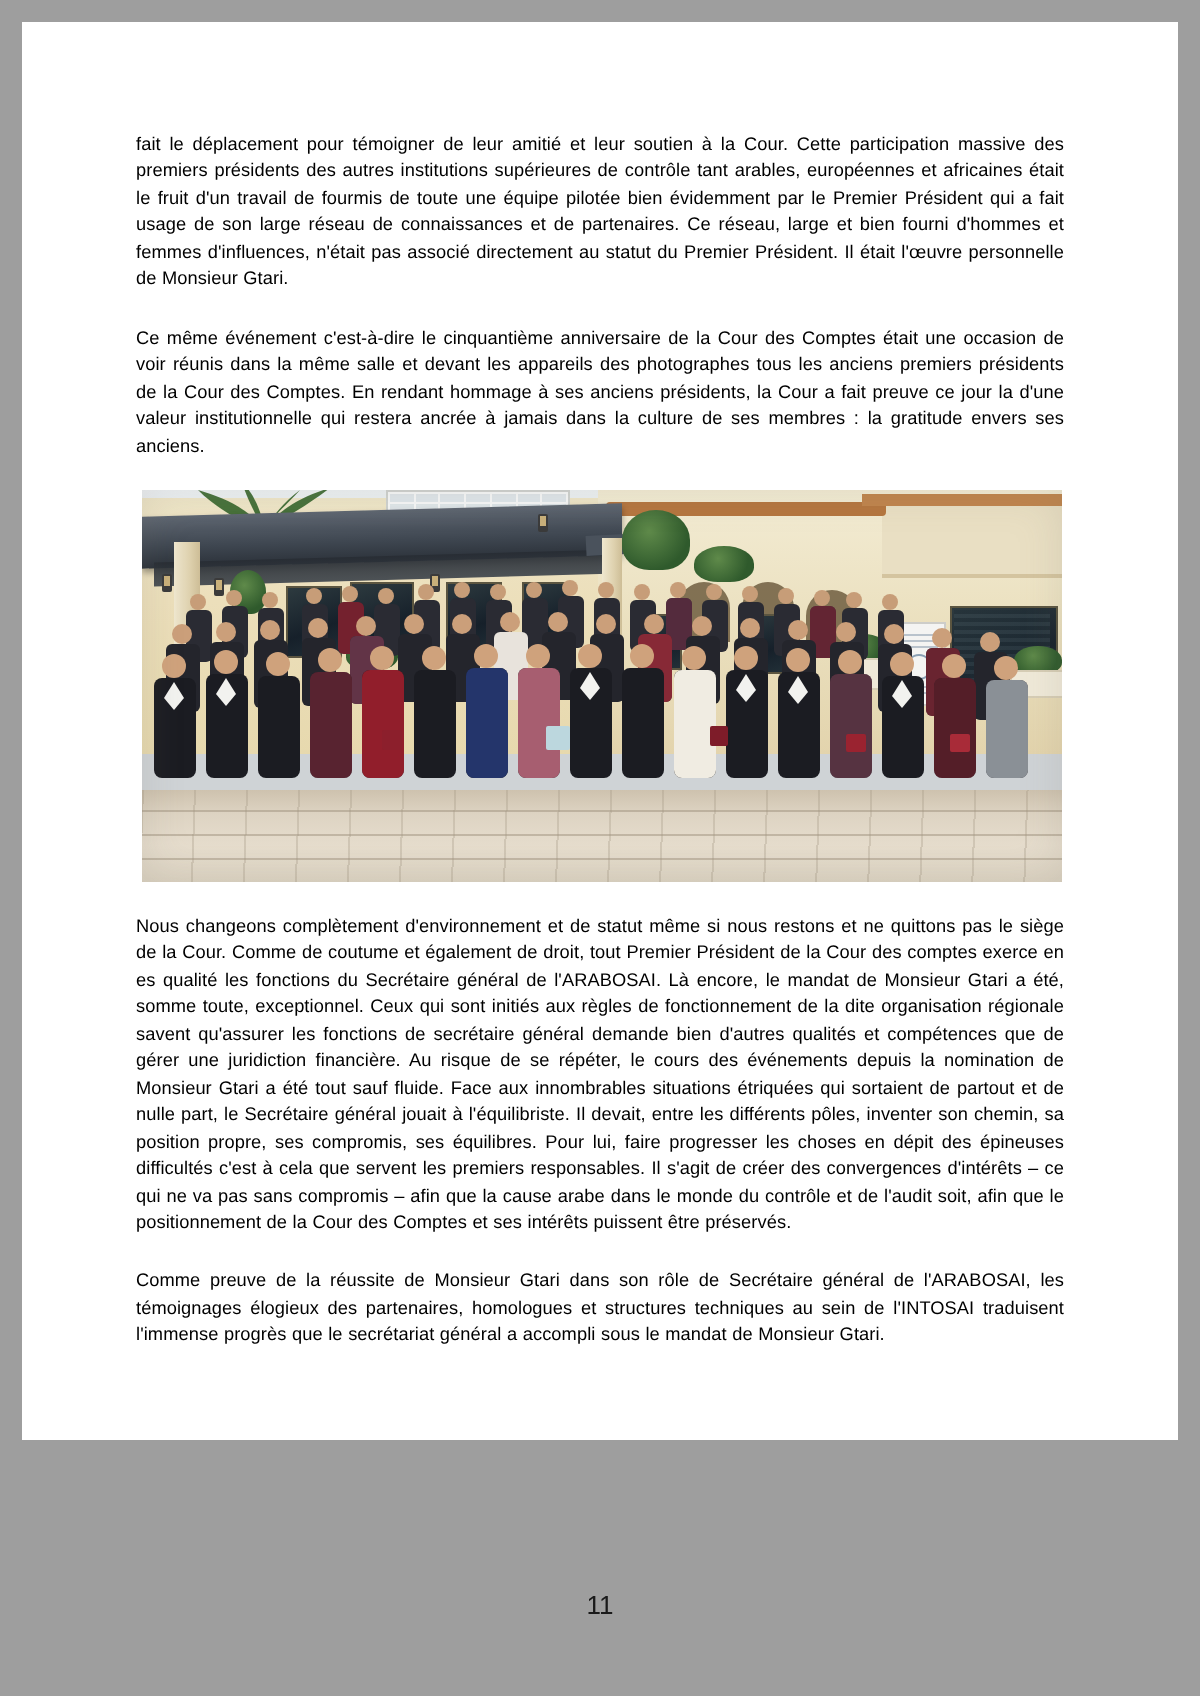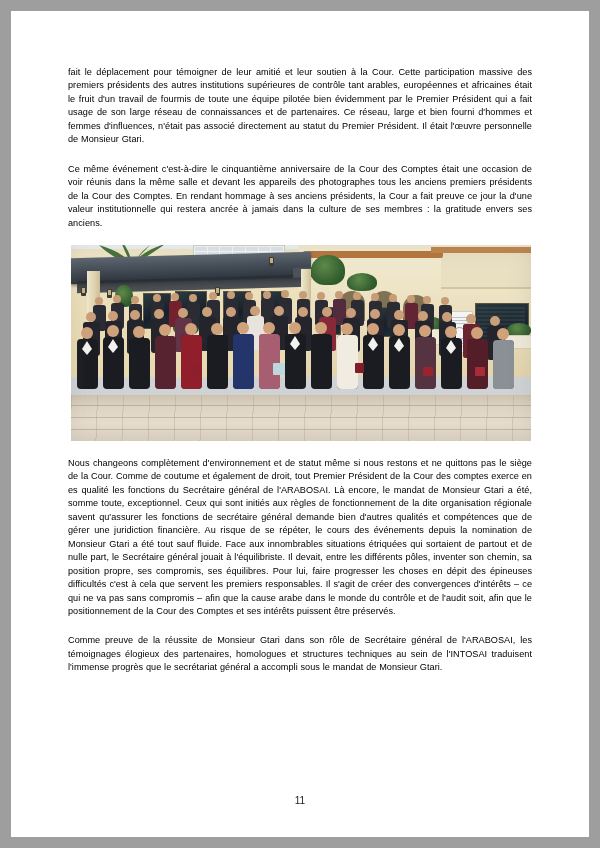--- a/index.html
+++ b/index.html
@@ -11,21 +11,21 @@
     width: 600px;
     height: 848px;
     overflow: hidden;
     font-family: "Liberation Sans", sans-serif;
   }
   .page {
     position: absolute;
     left: 11px;
     top: 11px;
     width: 578px;
-    height: 826px;
+    height: 709px;
     background: #ffffff;
     box-sizing: border-box;
   }
   .content {
     position: absolute;
     left: 57px;
     top: 55px;
     width: 464px;
   }
   p.para {
@@ -188,21 +188,21 @@
     position:absolute; inset:0;
     box-shadow: inset 0 0 22px rgba(120,115,105,.18);
     pointer-events:none;
   }
   
   .pagenum {
     position: absolute;
     left: 0; right: 0;
     top: 784px;
     text-align: center;
-    font-size: 10px;
+    font-size: 13px;
     color: #1a1a1a;
   }
 </style>
 </head>
 <body>
 
 <div class="page">
   <div class="content">
 
     <p class="para">fait le déplacement pour témoigner de leur amitié et leur soutien à la Cour. Cette participation massive des premiers présidents des autres institutions supérieures de contrôle tant arables, européennes et africaines était le fruit d'un travail de fourmis de toute une équipe pilotée bien évidemment par le Premier Président qui a fait usage de son large réseau de connaissances et de partenaires. Ce réseau, large et bien fourni d'hommes et femmes d'influences, n'était pas associé directement au statut du Premier Président. Il était l'œuvre personnelle de Monsieur Gtari.</p>

